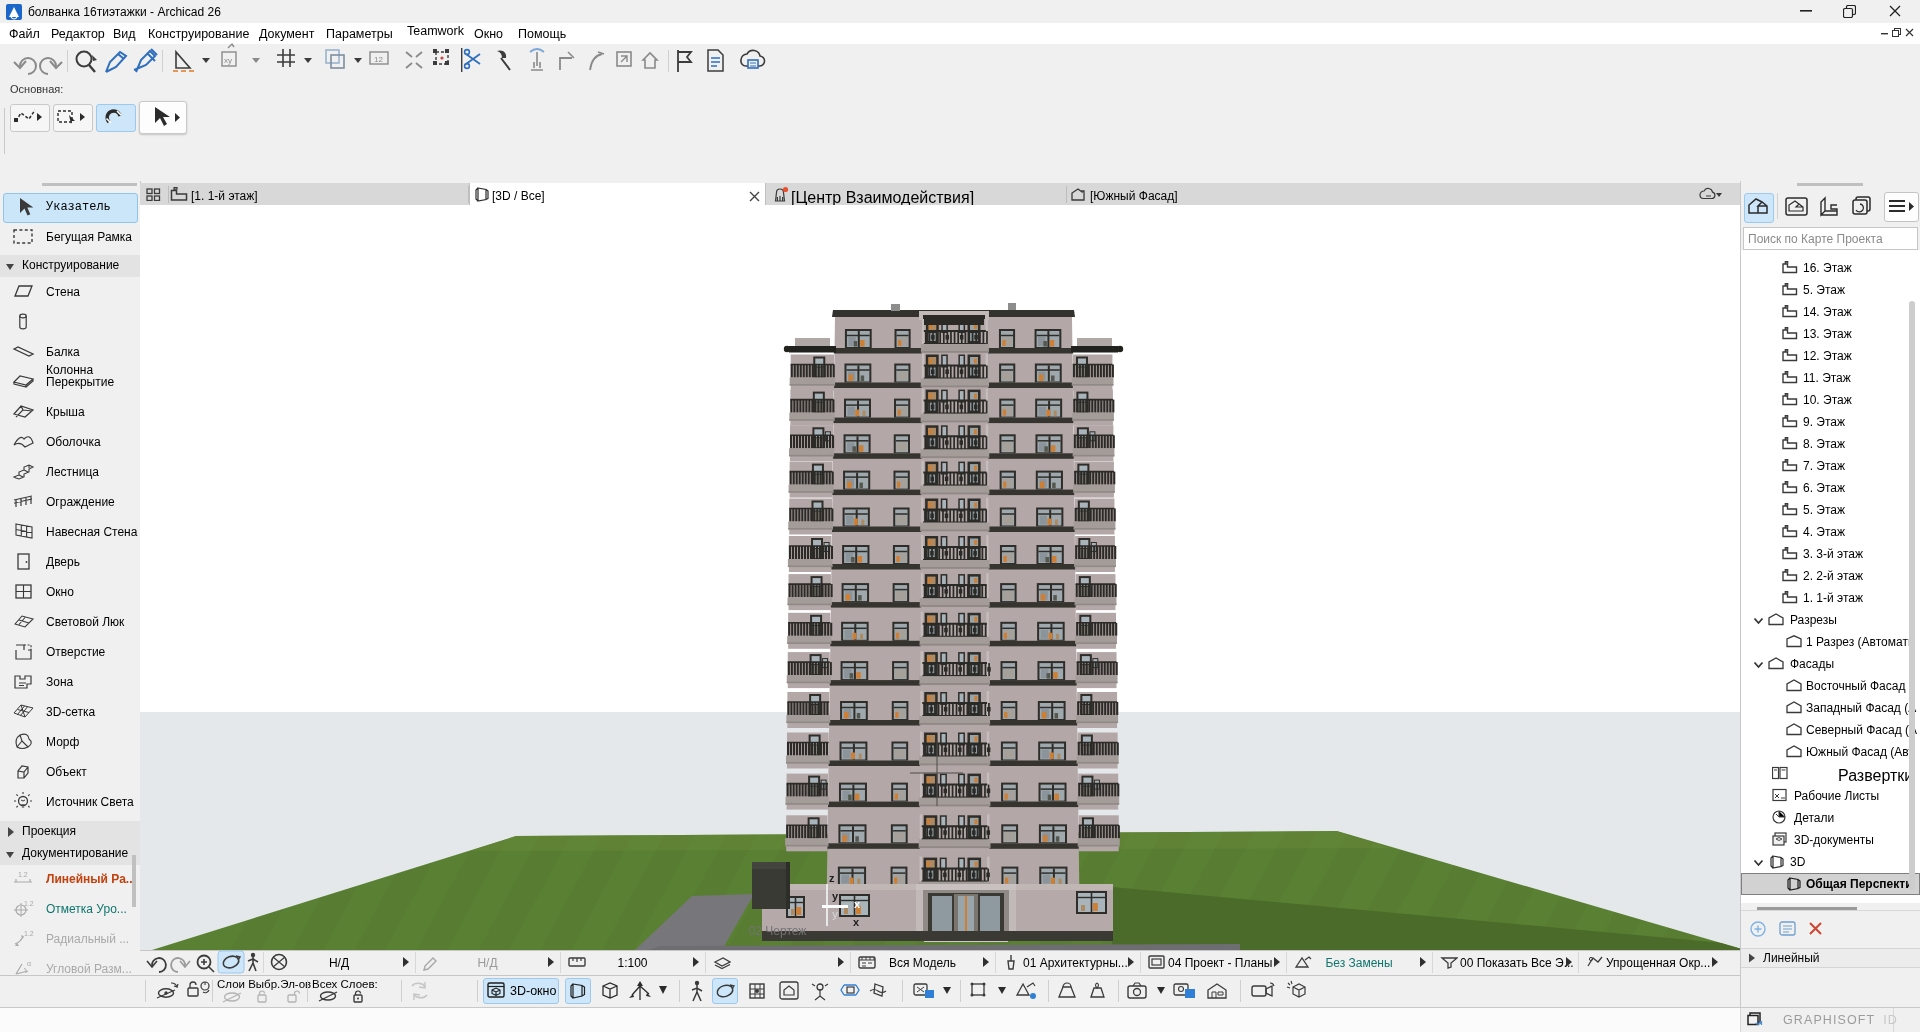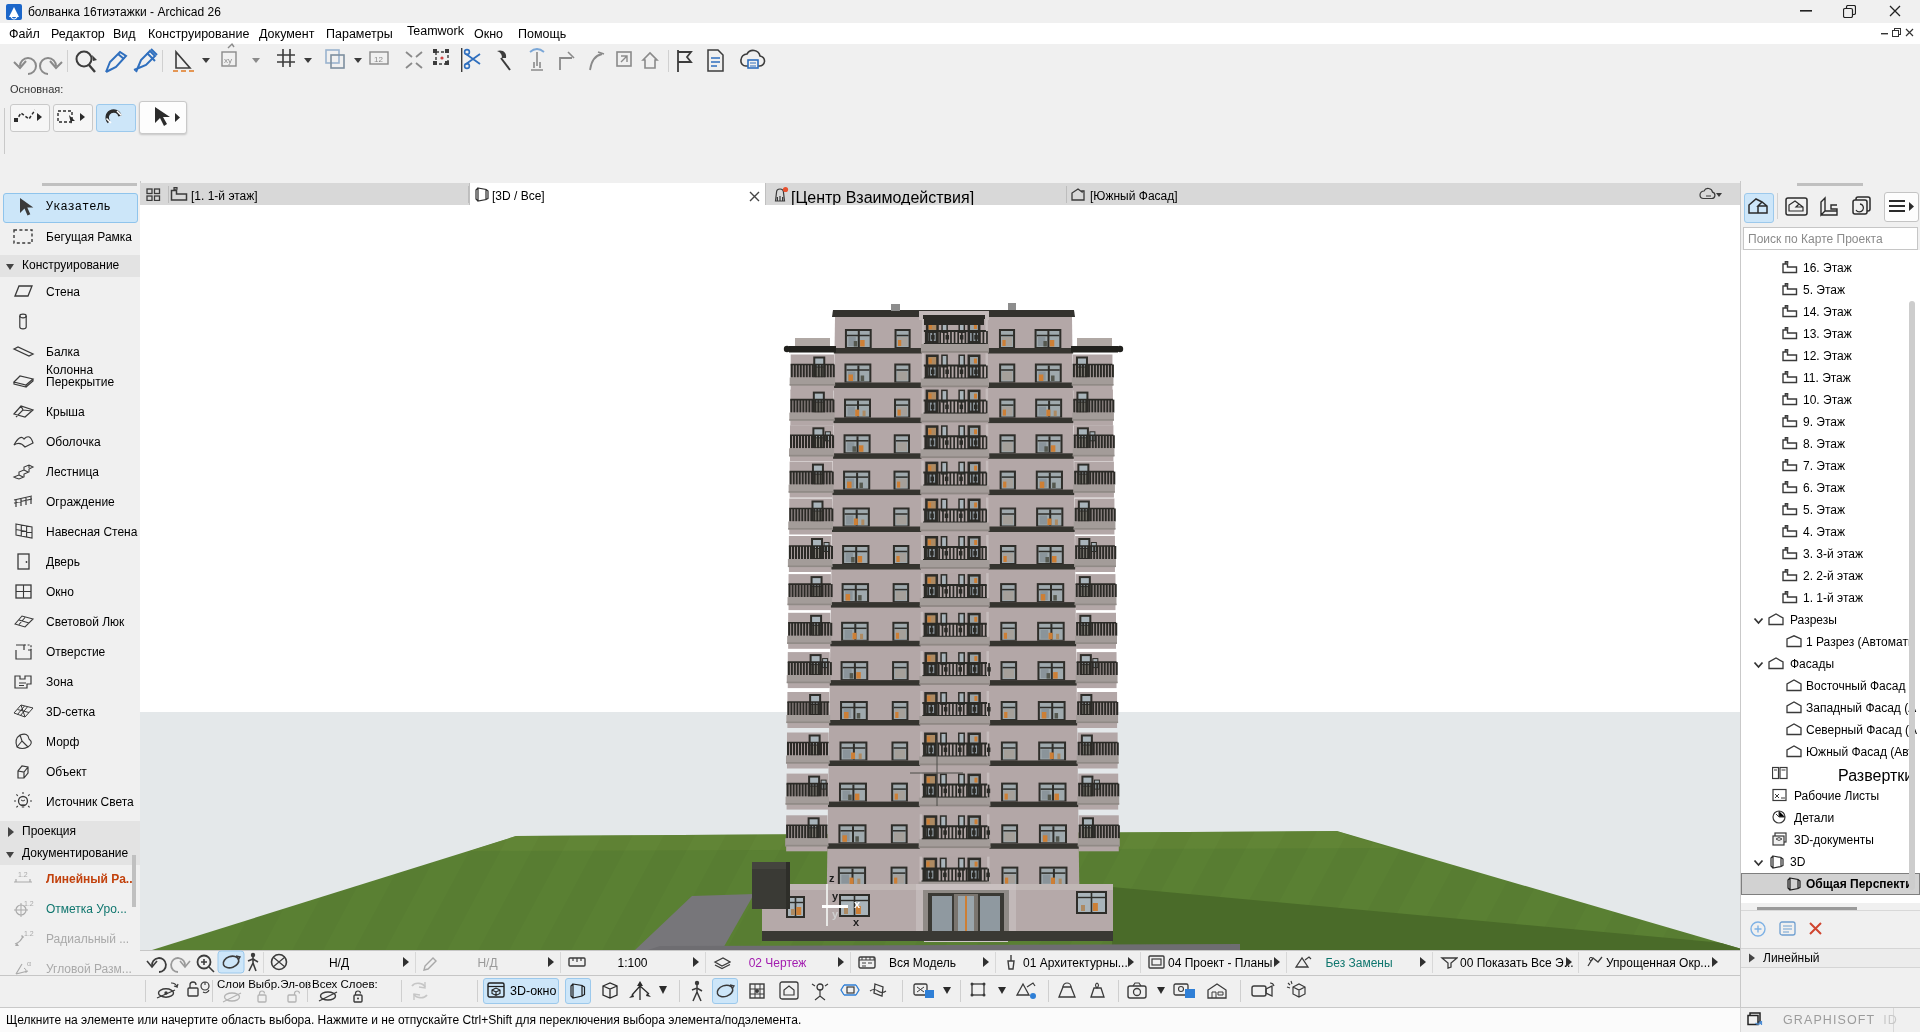--- a/index.html
+++ b/index.html
@@ -2206,21 +2206,21 @@
     </svg>
 <div class="txt" style="left:588px;top:956px;width:89px;text-align:center;font-size:12px;color:#000;">1:100</div>
 <svg class="abs" style="left:691px;top:956px;" width="10" height="12" viewBox="0 0 10 12">
       <path d="M2 1 l0 10 6 -5 z" fill="#2f2f2f"></path>
     </svg>
 <div class="abs" style="left:705px;top:952px;width:1px;height:21px;background:#d8d8d8;"></div>
 <svg class="abs" style="left:713px;top:954px;" width="18" height="17" viewBox="0 0 18 17">
       <path d="M2 8 l8 -4 7 4 -8 4 z" fill="none" stroke="#3c3c3c" stroke-width="1.3"></path>
       <path d="M2 11 l7 3.5 8 -4" fill="none" stroke="#3c3c3c" stroke-width="1.3"></path>
     </svg>
-<div class="txt" style="left:733px;top:956px;width:89px;text-align:center;font-size:12px;color:#a21caf;">02 Чертеж</div>
+<div class="txt" style="left:733px;top:924px;width:89px;text-align:center;font-size:12px;color:#737373;">02 Чертеж</div>
 <svg class="abs" style="left:836px;top:956px;" width="10" height="12" viewBox="0 0 10 12">
       <path d="M2 1 l0 10 6 -5 z" fill="#2f2f2f"></path>
     </svg>
 <div class="abs" style="left:850px;top:952px;width:1px;height:21px;background:#d8d8d8;"></div>
 <svg class="abs" style="left:858px;top:954px;" width="18" height="17" viewBox="0 0 18 17">
       <rect x="1" y="3" width="16" height="11" rx="1.5" fill="none" stroke="#3c3c3c" stroke-width="1.4"></rect>
       <path d="M1 6 h16 M4 3 v3 M8 3 v3 M12 3 v3 M16 3 v3" stroke="#3c3c3c" stroke-width="1"></path>
       <path d="M4 9 h4 M10 9 h4 M4 12 h4" stroke="#3c3c3c" stroke-width="1"></path>
     </svg>
 <div class="txt" style="left:878px;top:956px;width:89px;text-align:center;font-size:12px;color:#000;">Вся Модель</div>
@@ -2428,21 +2428,20 @@
       <path d="M16 8 l6 -3 0 10 -6 -3 z" fill="none" stroke="#3a3a3a" stroke-width="1.3"></path>
       <path d="M20 2 a4 4 0 0 1 4 3" fill="none" stroke="#3a3a3a" stroke-width="1.1"></path>
     </svg>
 <svg class="abs" style="left:1285px;top:979px;" width="26" height="24" viewBox="0 0 26 24">
       <path d="M8 8 l6 -3 6 3 0 7 -6 3 -6 -3 z M8 8 l6 3 6 -3 M14 11 v7" fill="none" stroke="#3a3a3a" stroke-width="1.2"></path>
       <path d="M3 4 l2 2 M6 2 l1 3 M2 8 l3 1" stroke="#3a3a3a" stroke-width="1.1"></path>
     </svg>
 <svg class="abs" style="left:0px;top:0px;" width="1" height="1" viewBox="0 0 1 1"></svg>
 <div class="abs" style="left:0px;top:1007px;width:1920px;height:25px;background:#fbfbfb;border-top:1px solid #c9c9c9;box-sizing:border-box;"></div>
 <div class="abs" style="left:1740px;top:1008px;width:180px;height:24px;background:#f0f0f0;"></div>
-<div class="txt" style="left:6px;top:1013px;font-size:12px;">Щелкните на элементе или начертите область выбора. Нажмите и не отпускайте Ctrl+Shift для переключения выбора элемента/подэлемента.</div>
 <div class="abs" style="left:1740px;top:1008px;width:1px;height:24px;background:#d8d8d8;"></div>
 <div class="abs" style="left:1893px;top:1008px;width:1px;height:24px;background:#d8d8d8;"></div>
 <svg class="abs" style="left:1747px;top:1012px;" width="17" height="16" viewBox="0 0 17 16">
       <rect x="3" y="1" width="10" height="9" fill="none" stroke="#222" stroke-width="1.5"></rect>
       <rect x="1" y="3.5" width="10" height="9" fill="#f0f0f0" stroke="#222" stroke-width="1.5"></rect>
       <path d="M8.5 11 a3.5 3.5 0 0 0 6 -1.5 m0 3.5 l0 -3.5 -2.8 0.8" fill="none" stroke="#4f8fd6" stroke-width="1.2"></path>
     </svg>
 <div class="txt" style="left:1783px;top:1013px;font-size:12.5px;letter-spacing:1.1px;color:#9c9c9c;">GRAPHISOFT <span style="color:#c8c8c8;"> ID</span></div>
 </div>
 </body></html>

